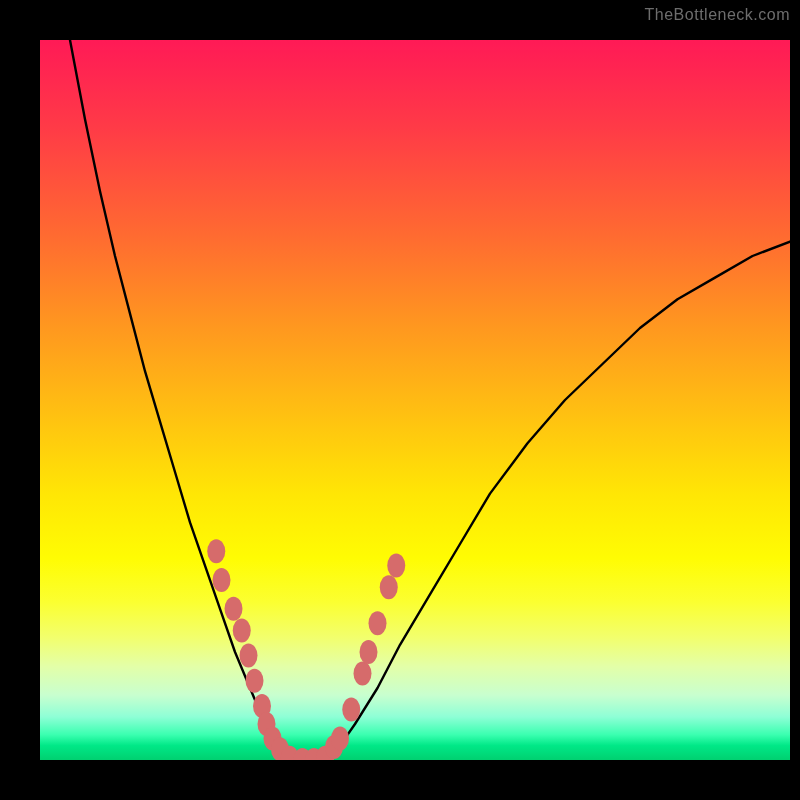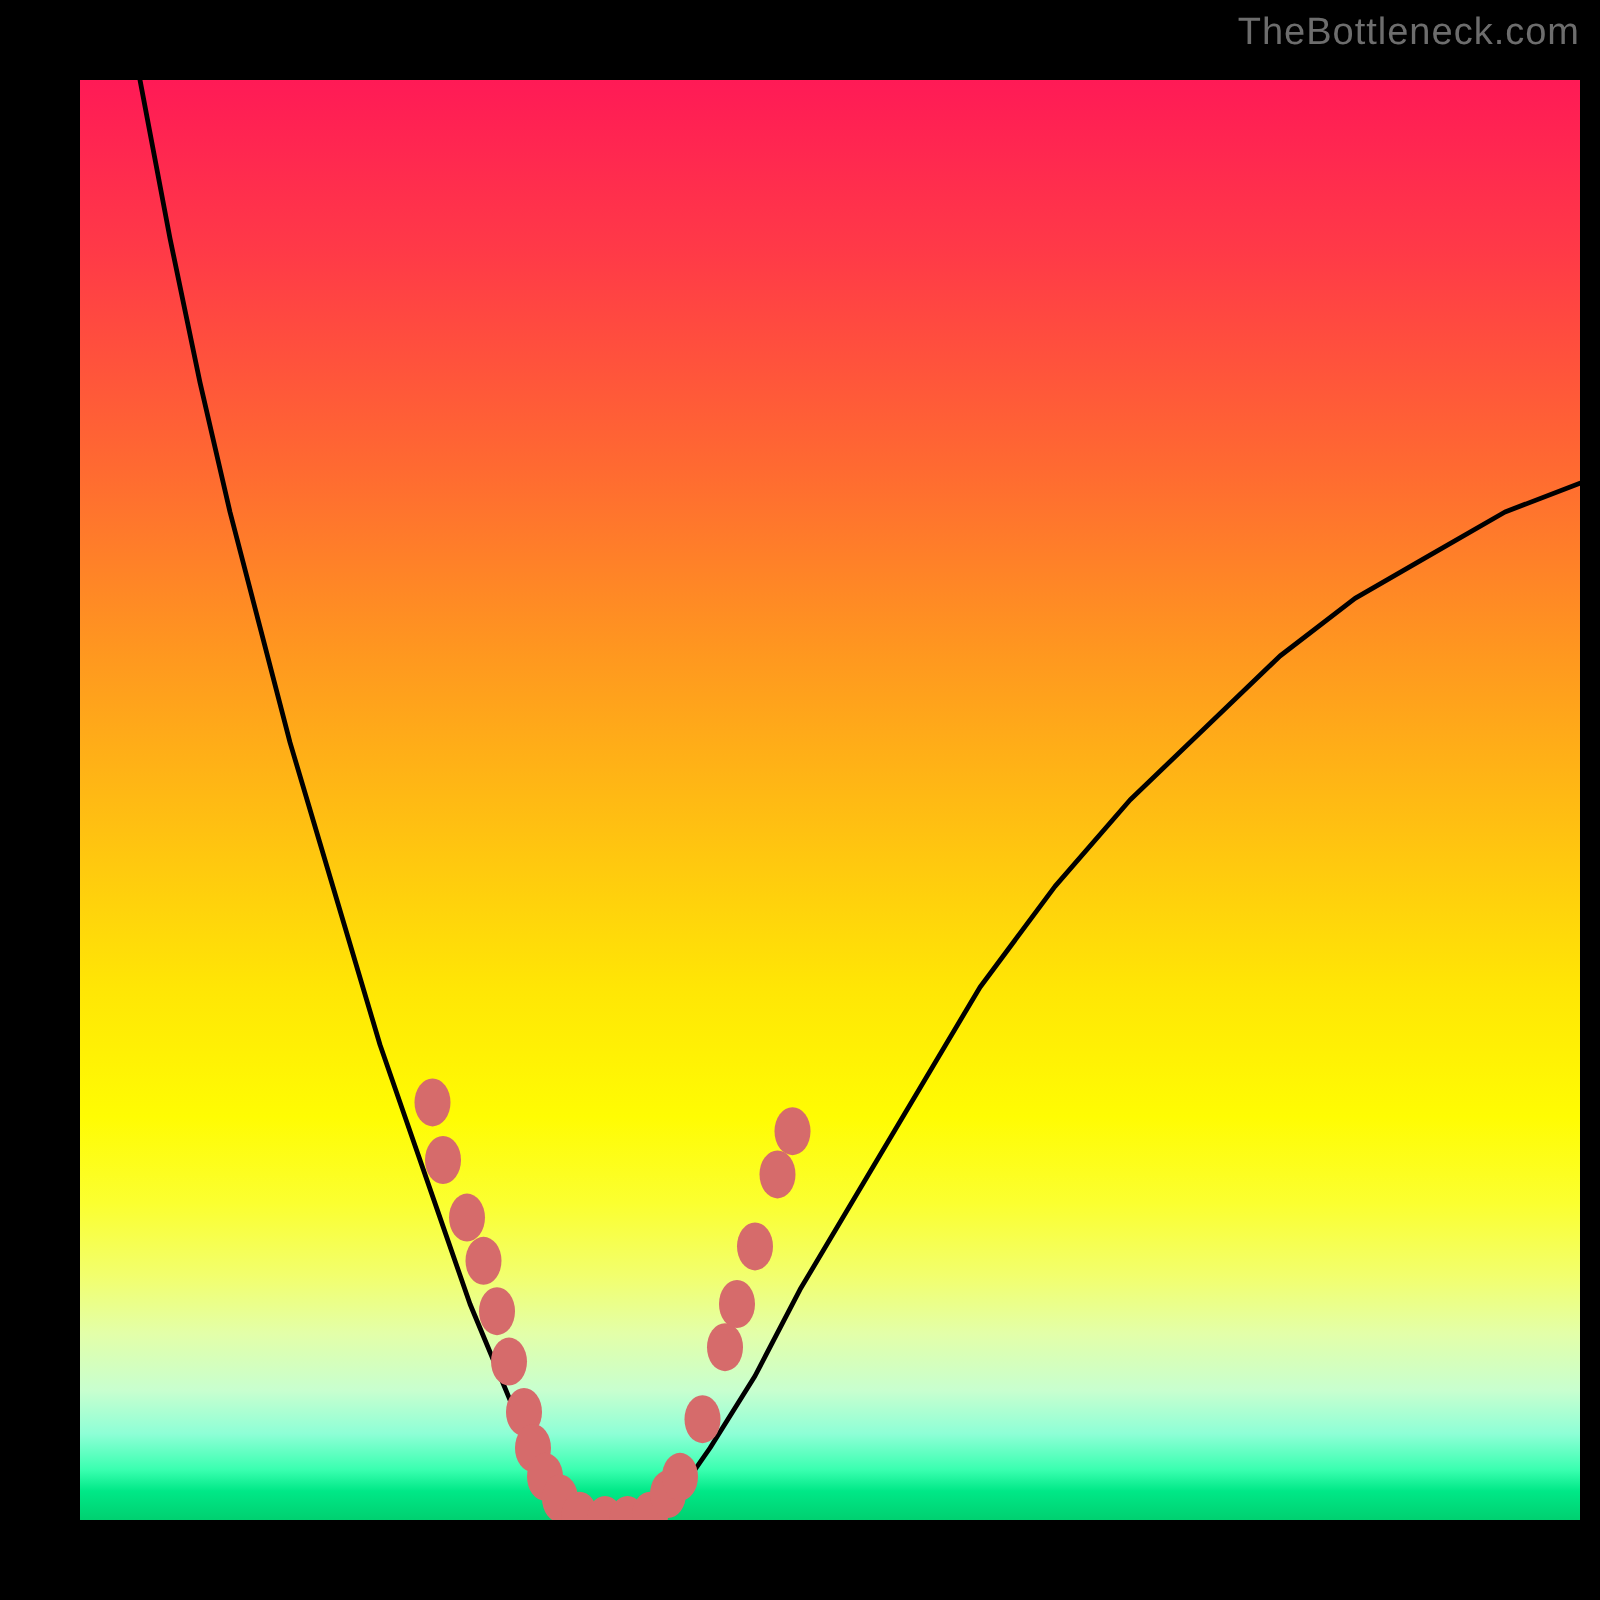--- a/index.html
+++ b/index.html
@@ -54,21 +54,21 @@
     left: 0;
     top: 0;
     width: 750px;
     height: 720px;
   }
   .watermark {
     position: absolute;
     top: 6px;
     right: 10px;
     font-family: Arial, Helvetica, sans-serif;
-    font-size: 19px;
+    font-size: 16px;
     color: #6d6d6d;
     letter-spacing: 0.5px;
     user-select: none;
   }
 </style>
 </head>
 <body>
 
 <div class="frame">
   <div class="plot-area">

